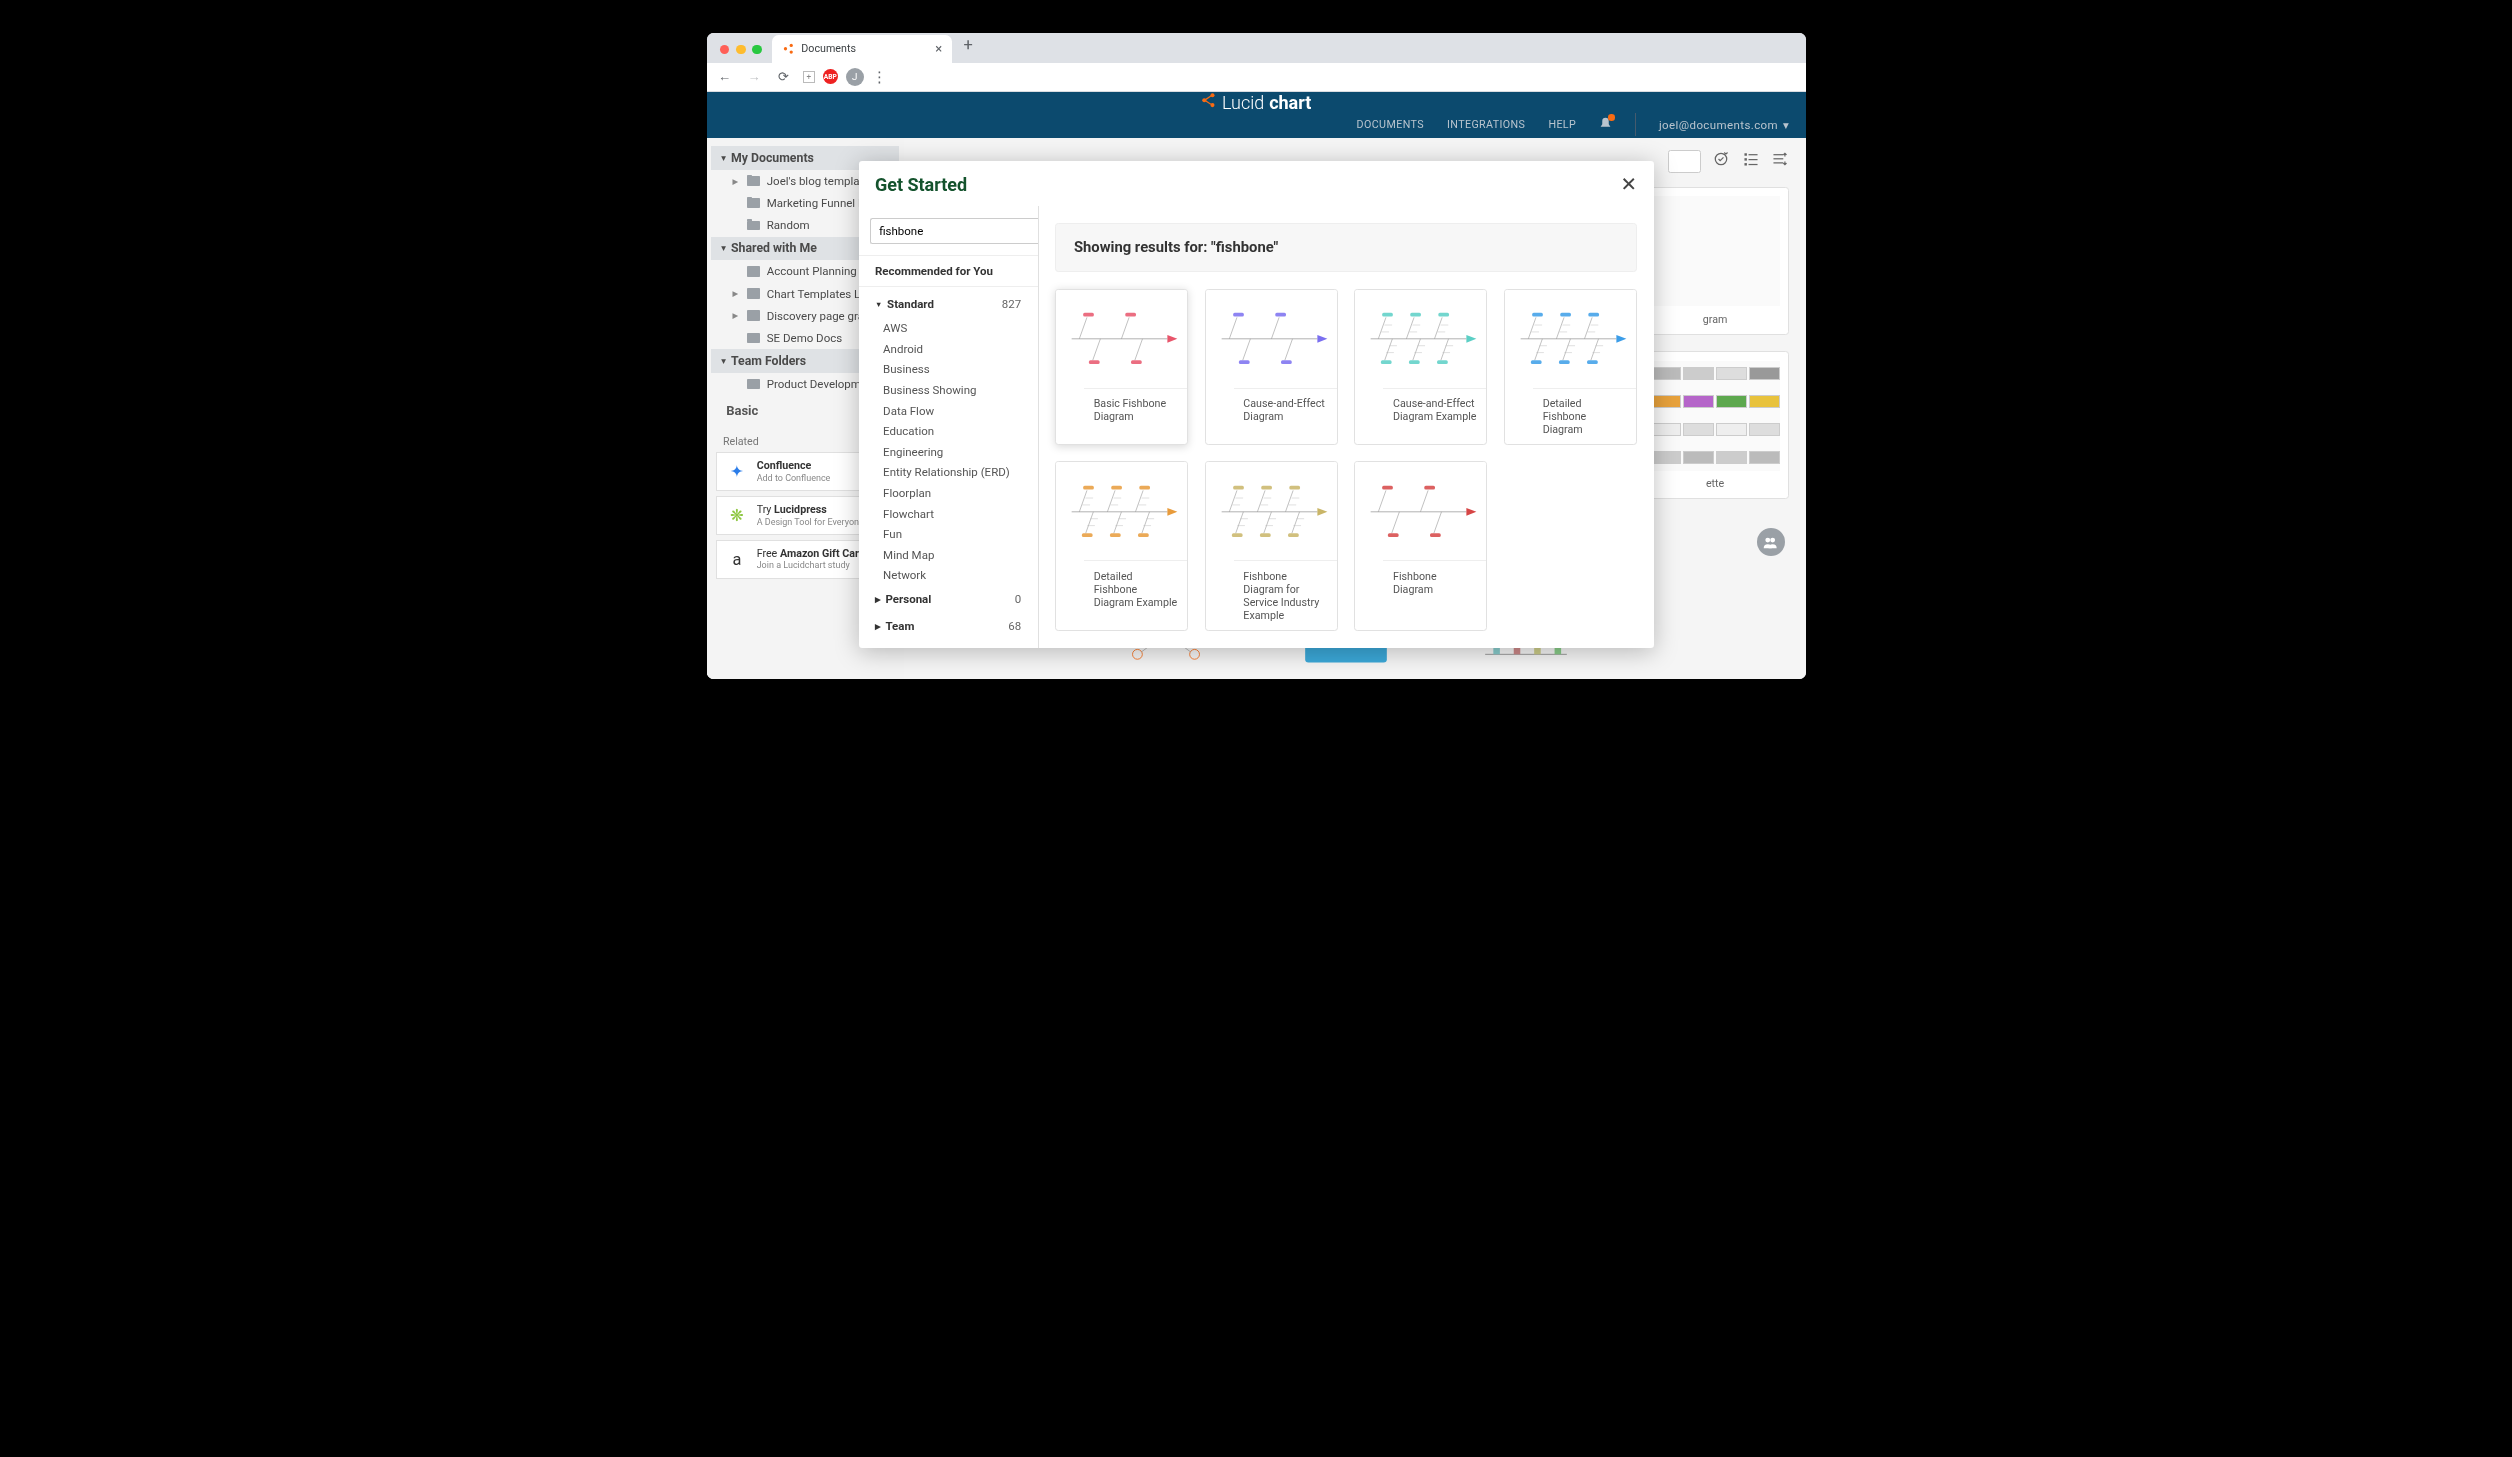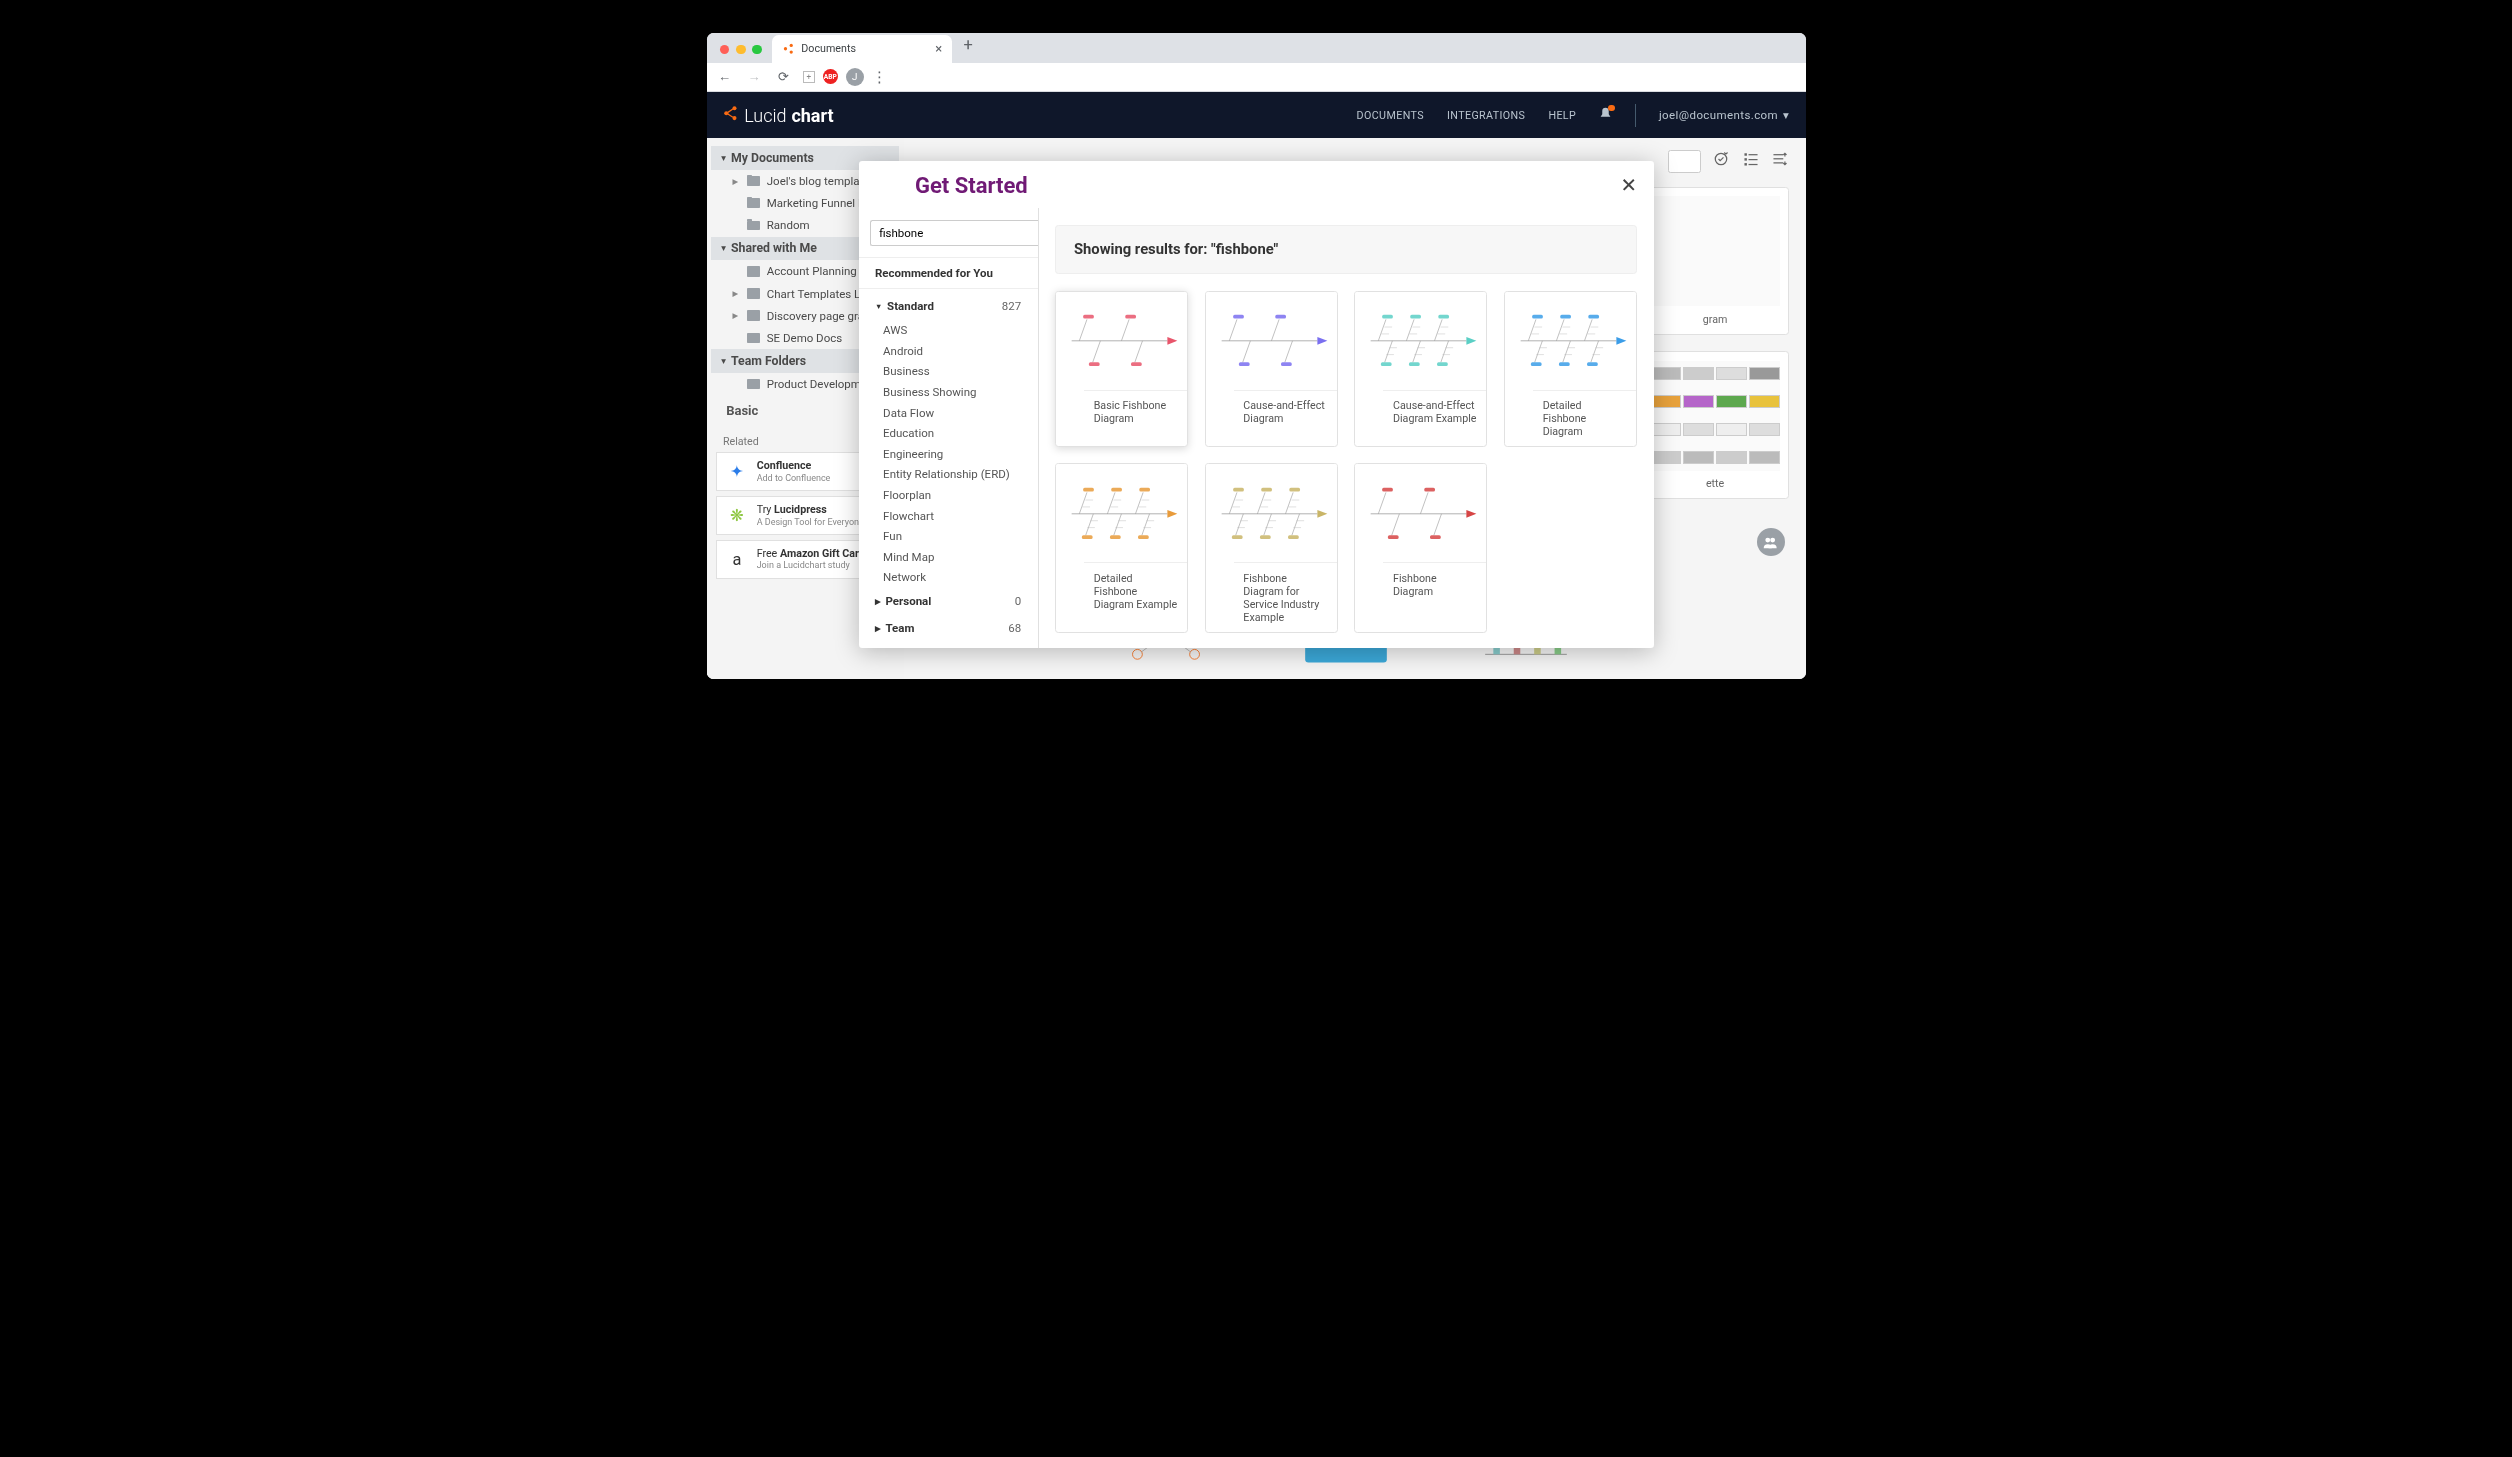--- a/index.html
+++ b/index.html
@@ -23,21 +23,21 @@
     .address-bar { flex: 1; background: #f1f3f4; border: 0.8px solid #4285f4; border-radius: 13px; height: 23px; display: flex; align-items: center; padding: 0 9.8px; font-size: 11.5px; color: #202124; gap: 6.6px; }
     .lock-icon { color: #5f6368; }
     .url-path { color: #80868b; }
     .star-icon { margin-left: auto; color: #5f6368; }
     .ext-icons { display: flex; gap: 8.2px; align-items: center; }
     .ext-abp { background: #e22; color: #fff; font-size: 6.6px; font-weight: bold; border-radius: 50%; width: 14.8px; height: 14.8px; display: flex; align-items: center; justify-content: center; }
     .avatar-icon { width: 18px; height: 18px; border-radius: 50%; background: #9aa0a6; color: #fff; display: flex; align-items: center; justify-content: center; font-size: 9.8px; }
     .menu-dots { color: #5f6368; font-size: 14.8px; }
     
     
-    .app-header { background: #0f172a; height: 46px; display: flex; align-items: center; padding: 0 16.4px; color: #fff; }
+    .app-header { background: #0c4a6e; height: 46px; display: flex; align-items: center; padding: 0 16.4px; color: #fff; flex-direction: column; }
     .logo { display: flex; align-items: center; gap: 4.9px; font-size: 18px; font-weight: 300; }
     .logo-mark { color: #f96b13; font-size: 14.8px; }
     .logo-bold { font-weight: 700; }
     .header-nav { margin-left: auto; display: flex; gap: 23px; align-items: center; font-size: 10.7px; letter-spacing: 0.4px; color: #b9c4ce; }
     .nav-item { cursor: pointer; }
     .bell-icon { position: relative; }
     .bell-dot { position: absolute; top: -1.6px; right: -2.5px; width: 6.6px; height: 6.6px; background: #f96b13; border-radius: 50%; }
     .header-sep { width: 0.8px; height: 23px; background: #455a6d; }
     .user-email { font-size: 11.5px; display: flex; align-items: center; gap: 4.9px; }
     
@@ -70,21 +70,21 @@
     .bg-swatches { display: grid; grid-template-columns: repeat(4, 1fr); gap: 2.5px; }
     .swatch { height: 13px; border: 0.8px solid #ccc; }
     
     .bg-row { position: absolute; bottom: 8.2px; left: 213px; display: flex; gap: 82px; }
     .bg-thumb { width: 98px; height: 66px; }
     
     
     .modal-overlay { position: absolute; top: 46px; left: 0; right: 0; bottom: 0; display: flex; align-items: flex-start; justify-content: center; }
     .modal { width: 795px; background: #fff; border-radius: 3.3px; box-shadow: 0 3.3px 24.6px rgba(0,0,0,0.25); margin-top: -23px; display: flex; flex-direction: column; height: 487px; }
     .modal-header { padding: 11.5px 16.4px 9.8px; display: flex; align-items: center; justify-content: space-between; border-bottom: 0.8px solid transparent; }
-    .modal-title { font-size: 22px; font-weight: 700; color: #701a75; margin-left: 40px; }
+    .modal-title { font-size: 18px; font-weight: 700; color: #14532d; }
     .modal-close { font-size: 19.7px; color: #444; cursor: pointer; }
     .modal-body { display: flex; flex: 1; overflow: hidden; }
     
     .modal-sidebar { width: 180px; border-right: 0.8px solid #e0e0e0; display: flex; flex-direction: column; overflow: hidden; }
     .search-row { padding: 11.5px; display: flex; }
     .search-input { flex: 1; border: 0.8px solid #ccc; border-right: none; padding: 4.9px 8.2px; font-size: 11.5px; border-radius: 2.5px 0 0 2.5px; outline: none; }
     .search-btn { width: 24.6px; background: #2b7de9; border: none; color: #fff; border-radius: 0 2.5px 2.5px 0; cursor: pointer; display: flex; align-items: center; justify-content: center; }
     .cat-header { padding: 8.2px 16.4px; font-weight: 700; color: #333; font-size: 11.5px; }
     .rec-header { border-top: 0.8px solid #eee; border-bottom: 0.8px solid #eee; }
     .cat-list { flex: 1; overflow-y: auto; padding: 3.3px 0; }

